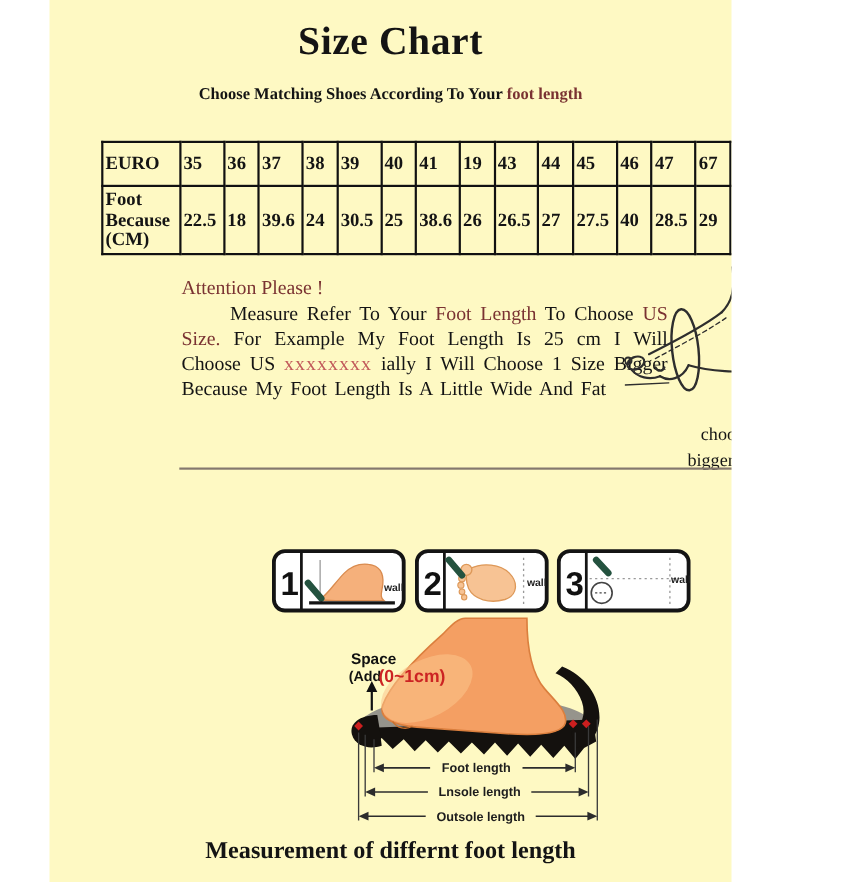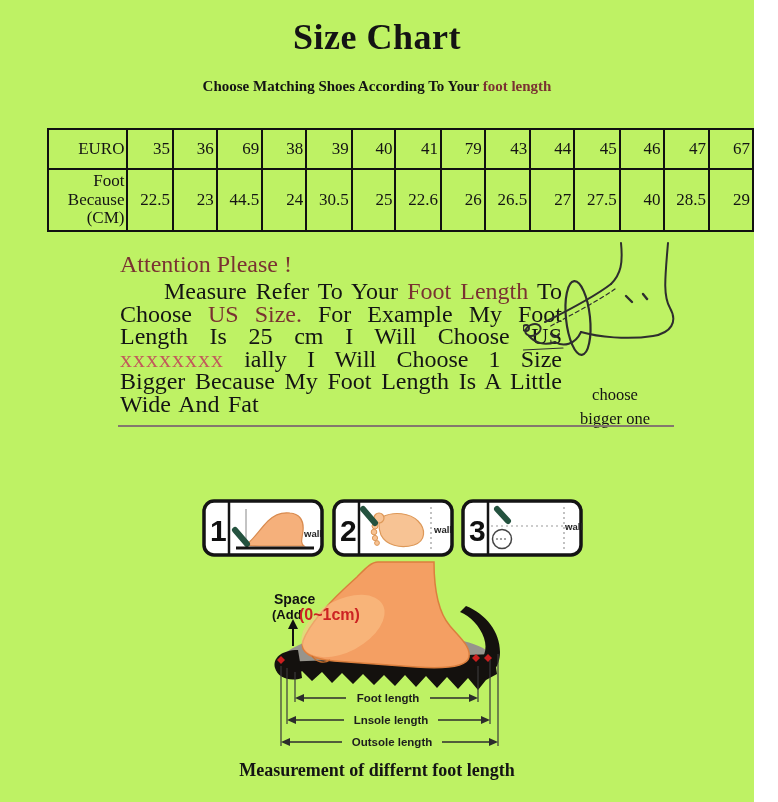--- a/index.html
+++ b/index.html
@@ -1,50 +1,50 @@
 <!DOCTYPE html>
 <html style="--maroon: #7a3232; --softred: #c25b5b; --red: #cc2323; --purple: #4d4870; --pencil: #24523f; --skin: #f49f63; --skinlight: #f7c394;"><head>
 <meta charset="utf-8">
 <style>
   html,body{margin:0;padding:0;background:#ffffff;}
-  #page{position:relative;width:754px;height:802px;background:#bef264;overflow:hidden;
-        font-family:"Liberation Serif",serif;color:#141414;}
+  #page{position:relative;width:620px;height:802px;background:#fef9c3;overflow:hidden;
+        font-family:"Liberation Serif",serif;color:#141414;margin-left:45px;}
   .abs{position:absolute;}
   .center{left:0;right:0;text-align:center;}
 
   
   #title{top:16px;font-size:36px;font-weight:bold;letter-spacing:.5px;}
   #subtitle{top:78px;font-size:15px;font-weight:bold;}
   #subtitle .hl{color:var(--maroon);}
 
   
   #table-wrap{left:47px;top:128px;}
   table{border-collapse:collapse;table-layout:fixed;}
-  td{border:2.4px solid #111;text-align:right;vertical-align:middle;
-     font-weight:normal;font-size:17px;padding:0 2px;}
+  td{border:2.4px solid #111;text-align:left;vertical-align:middle;
+     font-weight:bold;font-size:17px;padding:0 2px;}
   td.lbl{width:76px;}
   td.sz{width:41px;}
   tr.r1 td{height:38px;}
   tr.r2 td{height:60px;line-height:1.1;}
 
   
-  #attention{left:120px;top:251px;width:442px;font-size:24px;}
+  #attention{left:120px;top:251px;width:442px;font-size:18px;}
   #attention .head{color:var(--maroon);margin:0 0 2px 0;}
   #attention p{margin:0;text-align:justify;text-indent:44px;line-height:22.5px;word-spacing:2.5px;}
   .maroon{color:var(--maroon);}
   .softred{color:var(--softred);letter-spacing:1px;}
 
   #foot-note{left:556px;top:383px;width:118px;text-align:center;font-size:16.5px;line-height:1.45;}
 
   #divider{left:118px;top:425px;width:556px;height:2px;background:#84786e;}
 
   #measure-heading{top:447px;font-family:"Liberation Sans",sans-serif;font-style:italic;
                    font-weight:bold;font-size:24px;color:var(--purple);letter-spacing:.5px;}
 
-  #caption{top:760px;font-size:18px;font-weight:bold;}
+  #caption{top:760px;font-size:22px;font-weight:bold;}
 
   svg text{font-family:"Liberation Sans",sans-serif;}
 </style>
 </head>
 <body>
 
 <div id="page">
 
   <div id="title" class="abs center">Size Chart</div>
 
@@ -52,42 +52,42 @@
     <span>Choose Matching Shoes According To Your </span><span class="hl">foot length</span>
   </div>
 
   <div id="table-wrap" class="abs">
     <table>
       <tbody>
           <tr class="r1">
         <td class="lbl">EURO</td>
         <td class="sz">35</td>
         <td class="sz">36</td>
-        <td class="sz">69</td>
+        <td class="sz">37</td>
         <td class="sz">38</td>
         <td class="sz">39</td>
         <td class="sz">40</td>
         <td class="sz">41</td>
-        <td class="sz">79</td>
+        <td class="sz">19</td>
         <td class="sz">43</td>
         <td class="sz">44</td>
         <td class="sz">45</td>
         <td class="sz">46</td>
         <td class="sz">47</td>
         <td class="sz">67</td>
       </tr>
       <tr class="r2">
         <td class="lbl">Foot Because (CM)</td>
         <td class="sz">22.5</td>
-        <td class="sz">23</td>
-        <td class="sz">44.5</td>
+        <td class="sz">18</td>
+        <td class="sz">39.6</td>
         <td class="sz">24</td>
         <td class="sz">30.5</td>
         <td class="sz">25</td>
-        <td class="sz">22.6</td>
+        <td class="sz">38.6</td>
         <td class="sz">26</td>
         <td class="sz">26.5</td>
         <td class="sz">27</td>
         <td class="sz">27.5</td>
         <td class="sz">40</td>
         <td class="sz">28.5</td>
         <td class="sz">29</td>
       </tr>
     </tbody>
       </table>

